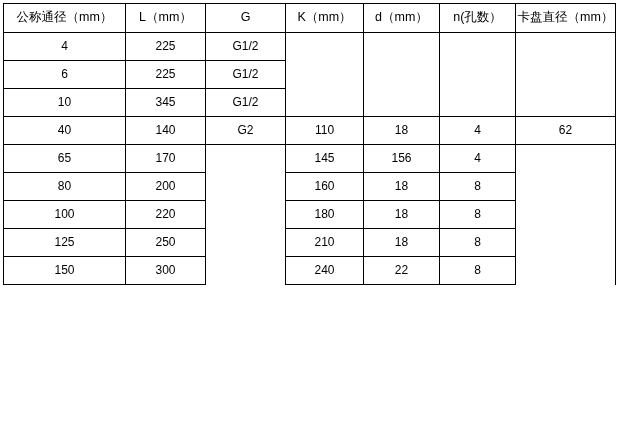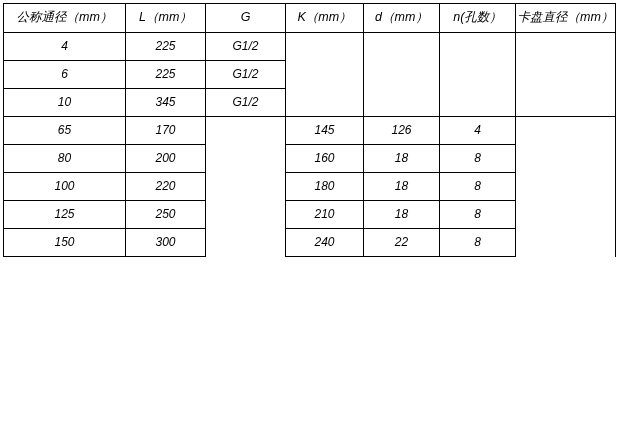--- a/index.html
+++ b/index.html
@@ -12,21 +12,20 @@
     height: 424px;
     font-family: "Liberation Sans", sans-serif;
     color: #000000;
     overflow: hidden;
   }
   #spec-table {
     border-collapse: collapse;
     table-layout: fixed;
     margin: 3px 0 0 3px;
     width: 612px;
-    font-style: italic;
   }
   #spec-table col.c0 { width: 122px; }
   #spec-table col.c1 { width: 80px; }
   #spec-table col.c2 { width: 80px; }
   #spec-table col.c3 { width: 78px; }
   #spec-table col.c4 { width: 76px; }
   #spec-table col.c5 { width: 76px; }
   #spec-table col.c6 { width: 100px; }
   #spec-table th, #spec-table td {
     border: 1px solid #000000;
@@ -102,25 +101,34 @@
     <tr>
       <td>10</td>
       <td>345</td>
       <td>G1/2</td>
       <td class="blank blank-bottom"></td>
       <td class="blank blank-bottom"></td>
       <td class="blank blank-bottom"></td>
       <td class="blank blank-bottom"></td>
     </tr>
     <tr>
+      <td>40</td>
+      <td>140</td>
+      <td>G2</td>
+      <td>110</td>
+      <td>18</td>
+      <td>4</td>
+      <td>62</td>
+    </tr>
+    <tr>
       <td>65</td>
       <td>170</td>
       <td class="blank blank-top"></td>
       <td>145</td>
-      <td>126</td>
+      <td>156</td>
       <td>4</td>
       <td class="blank blank-top"></td>
     </tr>
     <tr>
       <td>80</td>
       <td>200</td>
       <td class="blank"></td>
       <td>160</td>
       <td>18</td>
       <td>8</td>

